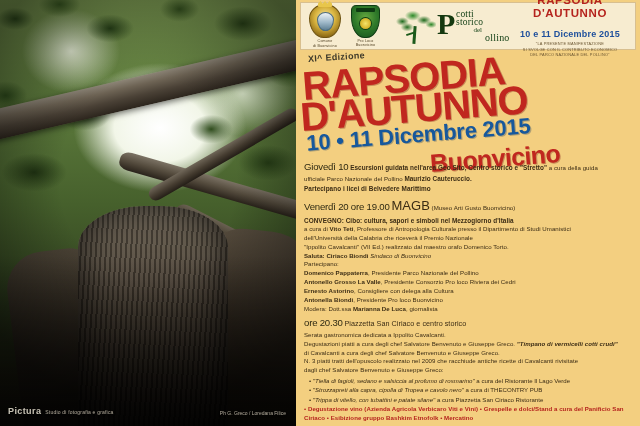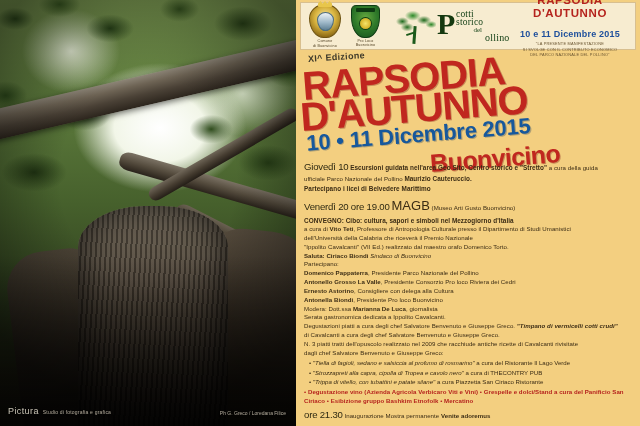--- a/index.html
+++ b/index.html
@@ -88,21 +88,21 @@
     position:absolute;inset:0;
     background:
       radial-gradient(ellipse 200px 230px at 50% 42%, rgba(0,0,0,0) 44%, rgba(0,0,0,.48) 100%),
       linear-gradient(180deg, rgba(0,0,0,0) 60%, rgba(0,0,0,.72) 100%);
   }
   .photo-credit-left{
     position:absolute;left:8px;bottom:10px;font-size:5px;color:#cfc6b4;letter-spacing:.2px;
     text-shadow:0 1px 2px #000;white-space:nowrap;opacity:.85;
   }
   .photo-credit-left .brand{
-    font-size:9px;font-weight:normal;color:#e8e2d2;letter-spacing:.4px;margin-right:4px;
+    font-size:9px;font-weight:bold;color:#e8e2d2;letter-spacing:.4px;margin-right:4px;
   }
   .photo-credit-right{
     position:absolute;right:10px;bottom:10px;font-size:5px;color:#cfc6b4;
     text-shadow:0 1px 2px #000;white-space:nowrap;opacity:.85;
   }
 
   
   .right{position:absolute;left:296px;top:0;width:344px;height:426px;background:#f3cf80;}
 
   
@@ -348,20 +348,24 @@
         <span class="b">Ernesto Astorino</span><span>, Consigliere con delega alla Cultura</span>
       </div>
       <div class="p-line tight">
         <span class="b">Antonella Biondi</span><span>, Presidente Pro loco Buonvicino</span>
       </div>
       <div class="p-line tight">
         <span>Modera: Dott.ssa</span>
         <span class="b">Marianna De Luca</span><span>, giornalista</span>
       </div>
 
+      <div class="p-line sp">
+        <span class="hd">ore 20.30</span>
+        <span style="font-size:7.2px">Piazzetta San Ciriaco e centro storico</span>
+      </div>
       <div class="p-line tight">Serata gastronomica dedicata a Ippolito Cavalcanti.</div>
       <div class="p-line tight">
         <span>Degustazioni piatti a cura degli chef Salvatore Benvenuto e Giuseppe Greco.</span>
         <span class="i b">"Timpano di vermicelli cotti crudi"</span>
       </div>
       <div class="p-line tight">di Cavalcanti a cura degli chef Salvatore Benvenuto e Giuseppe Greco.</div>
       <div class="p-line tight">N. 3 piatti tratti dell'opuscolo realizzato nel 2009 che racchiude antiche ricette di Cavalcanti rivisitate</div>
       <div class="p-line tight">dagli chef Salvatore Benvenuto e Giuseppe Greco:</div>
 
       <div class="bullets">

